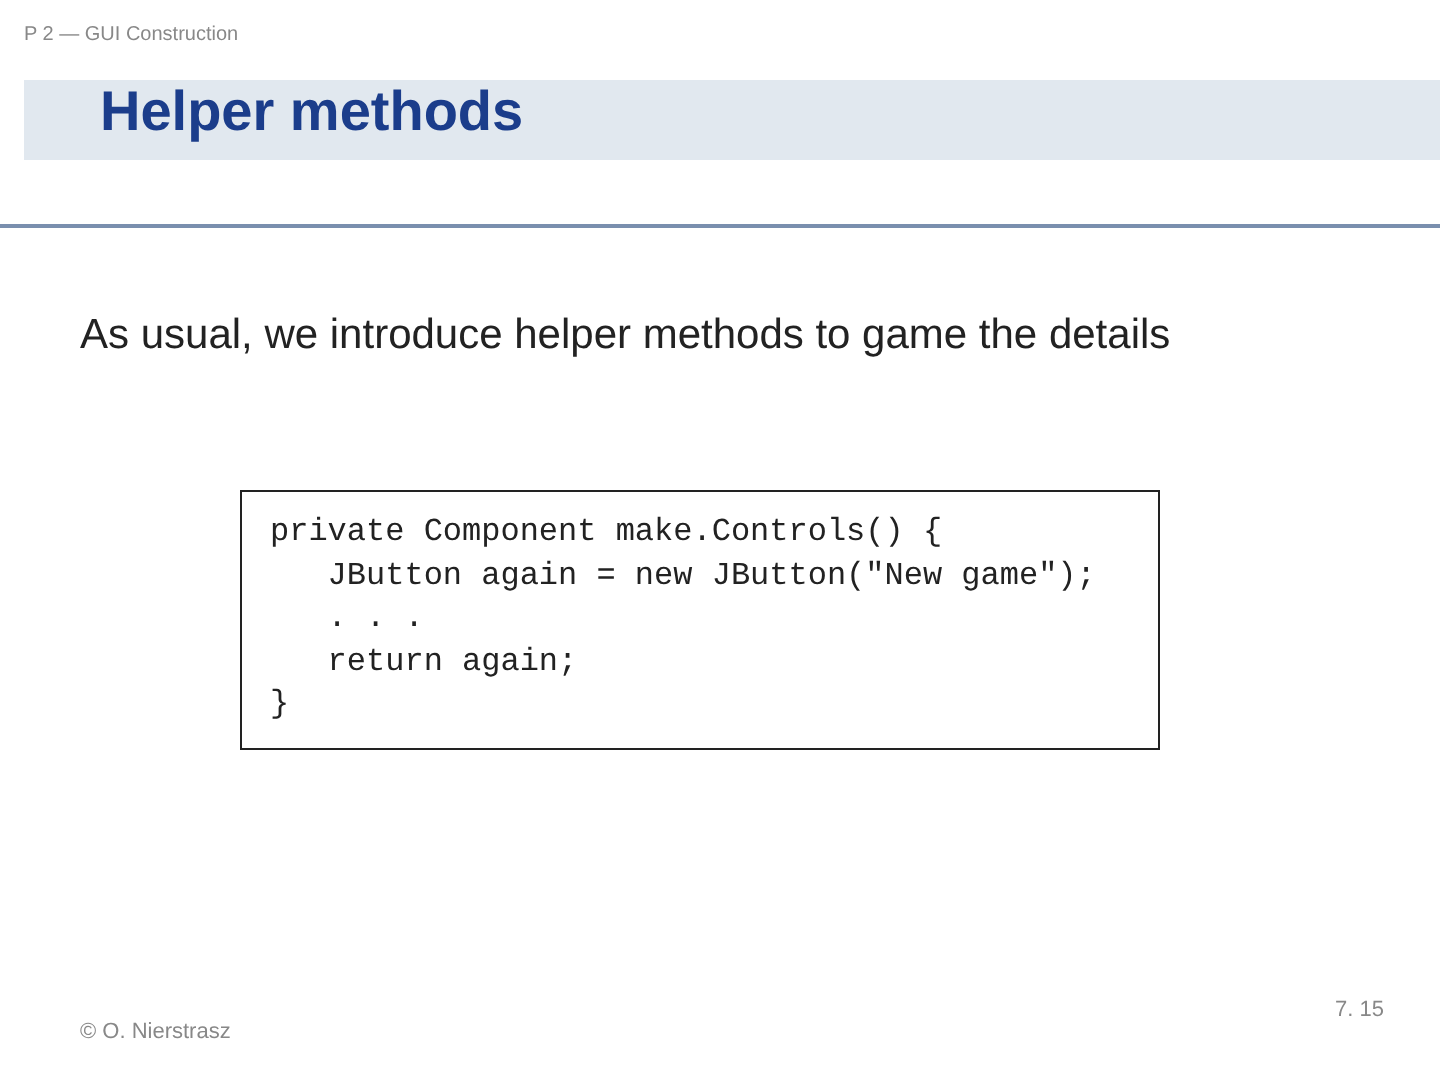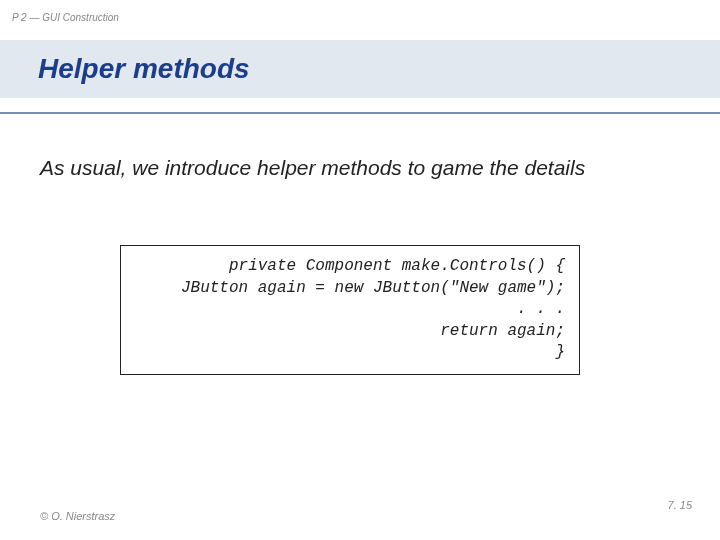--- a/index.html
+++ b/index.html
@@ -1,24 +1,24 @@
 <!DOCTYPE html>
 <html><head>
 <meta charset="utf-8">
 <style>
-  * { margin: 0; padding: 0; box-sizing: border-box; font-style: italic; }
+  * { margin: 0; padding: 0; box-sizing: border-box; }
   html, body { width: 720px; height: 540px; font-family: Arial, Helvetica, sans-serif; background: #fff; }
   .slide { width: 720px; height: 540px; position: relative; background: #fff; }
   .breadcrumb { position: absolute; top: 12px; left: 12px; font-size: 10px; color: #888; }
-  .title-band { position: absolute; top: 40px; left: 0; right: 0; height: 58px; background: #e1e8ef; display: flex; align-items: center; padding-left: 38px; }
+  .title-band { position: absolute; top: 40px; left: 12px; right: 0; height: 40px; background: #e1e8ef; display: flex; padding-left: 38px; }
   .title { font-size: 28px; font-weight: bold; color: #1b3d8b; }
   .divider { position: absolute; top: 112px; left: 0; right: 0; height: 2px; background: #7a8fae; }
   .body-text { position: absolute; top: 155px; left: 40px; right: 60px; font-size: 21px; color: #222; line-height: 1.25; }
   .body-text .indent { padding-left: 30px; display: block; }
-  .code-box { position: absolute; top: 245px; left: 120px; width: 460px; border: 1px solid #222; padding: 10px 14px; font-family: "Courier New", Courier, monospace; font-size: 16px; color: #222; line-height: 1.35; white-space: pre; text-align: right; }
+  .code-box { position: absolute; top: 245px; left: 120px; width: 460px; border: 1px solid #222; padding: 10px 14px; font-family: "Courier New", Courier, monospace; font-size: 16px; color: #222; line-height: 1.35; white-space: pre; }
   .footer-left { position: absolute; bottom: 18px; left: 40px; font-size: 11px; color: #888; }
   .footer-right { position: absolute; bottom: 29px; right: 28px; font-size: 11px; color: #888; }
 </style>
 </head>
 <body>
 
 <div class="slide">
 
   <div class="breadcrumb">P 2 — GUI Construction</div>
 

